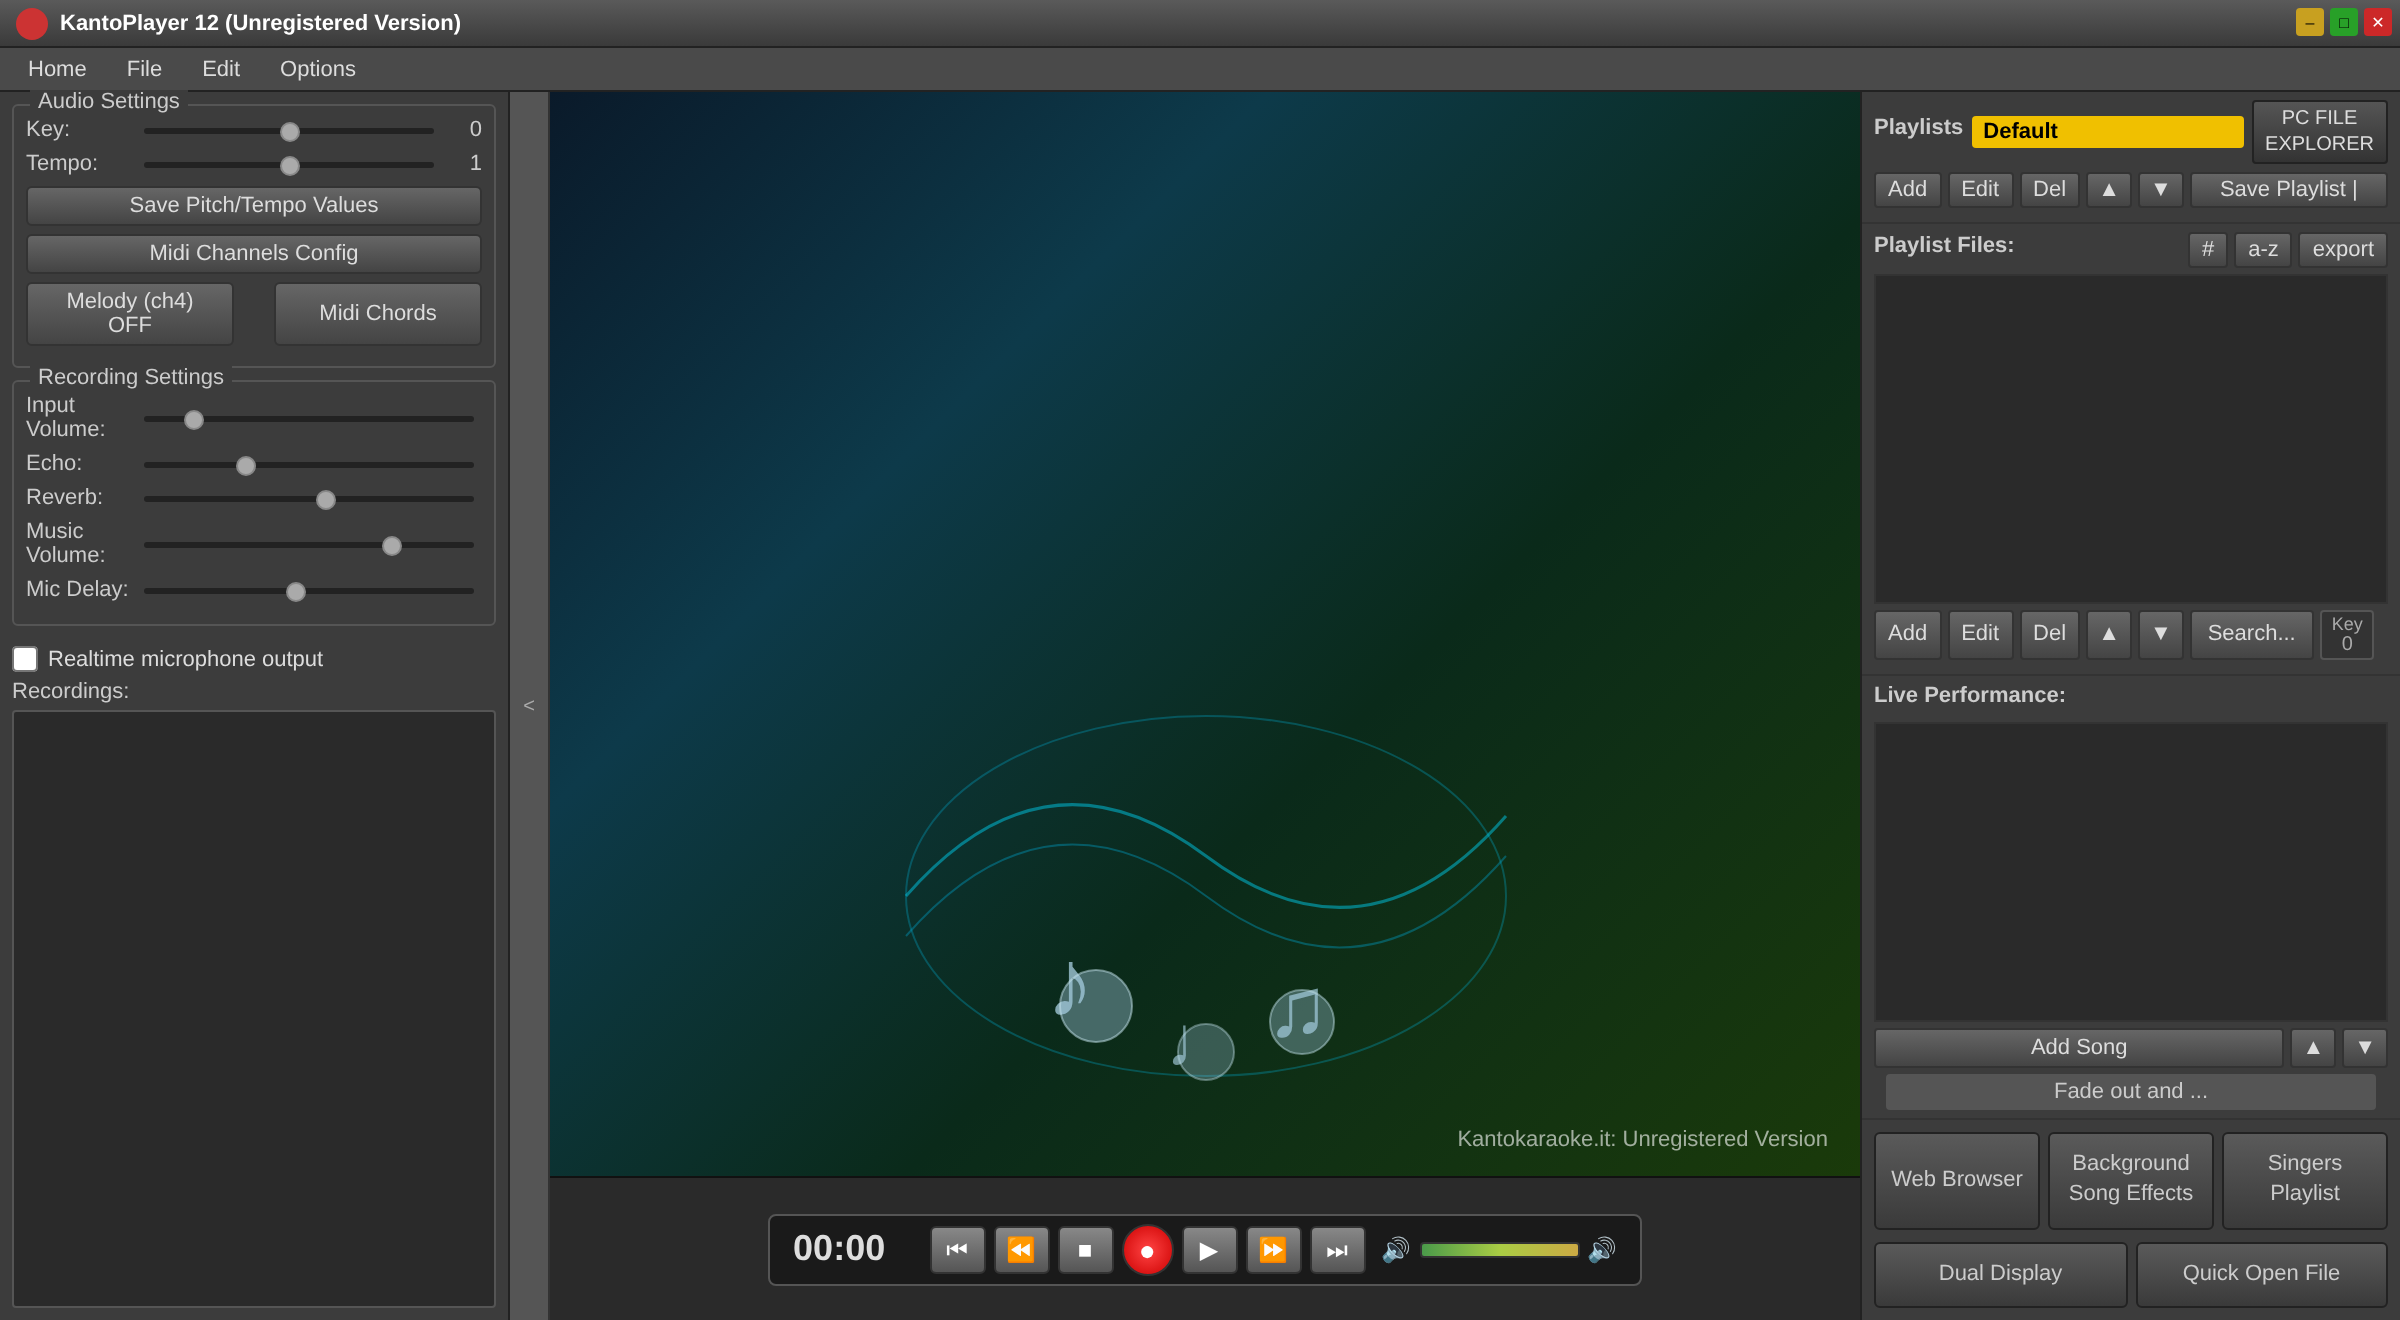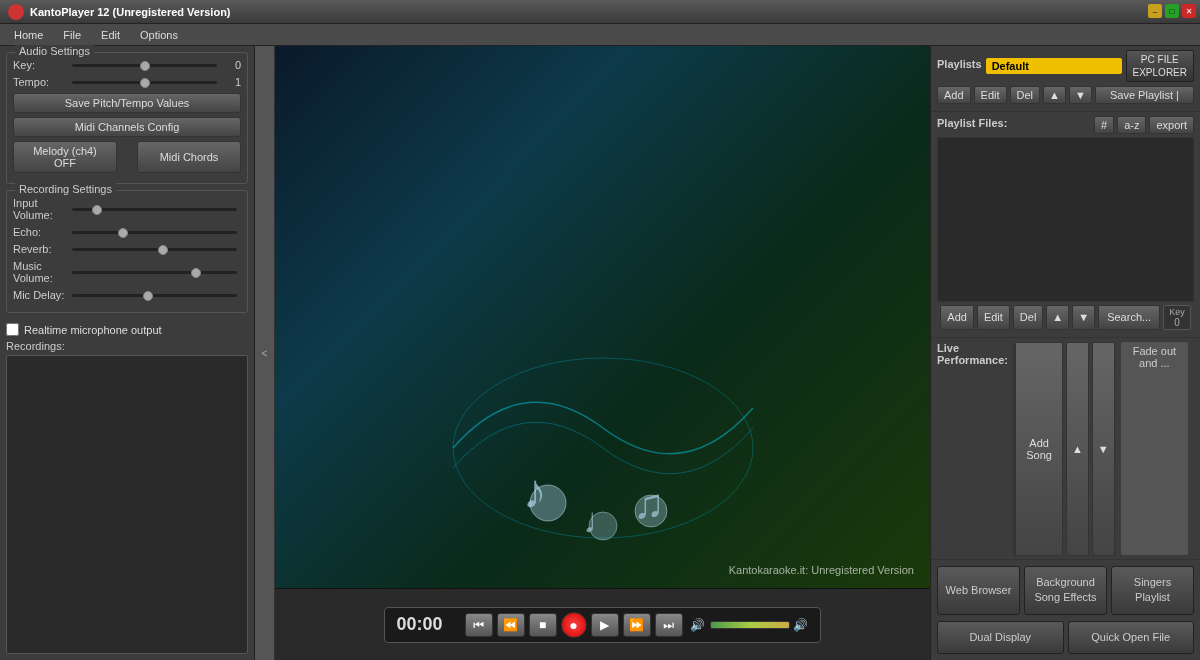--- a/index.html
+++ b/index.html
@@ -433,21 +433,20 @@
       padding: 2px 6px;
       cursor: pointer;
       border-radius: 2px;
       text-align: center;
       line-height: 1.3;
     }
     .btn-row-small {
       display: flex;
       gap: 3px;
       margin-bottom: 3px;
-      justify-content: center;
     }
     .btn-sm {
       background: linear-gradient(to bottom, #666, #444);
       border: 1px solid #333;
       color: #ddd;
       padding: 2px 6px;
       font-size: 11px;
       cursor: pointer;
       border-radius: 2px;
     }
@@ -540,21 +539,21 @@
     #playlist-files-section {
       flex: 1;
       display: flex;
       flex-direction: column;
       padding: 4px 6px;
       border-bottom: 1px solid #333;
       min-height: 0;
     }
     #live-performance-section {
       display: flex;
-      flex-direction: row;
+      flex-direction: column;
       padding: 4px 6px 0 6px;
       border-bottom: 1px solid #333;
       flex: 1;
       min-height: 0;
     }
   </style>
 </head>
 <body>
 
 <div id="title-bar">

